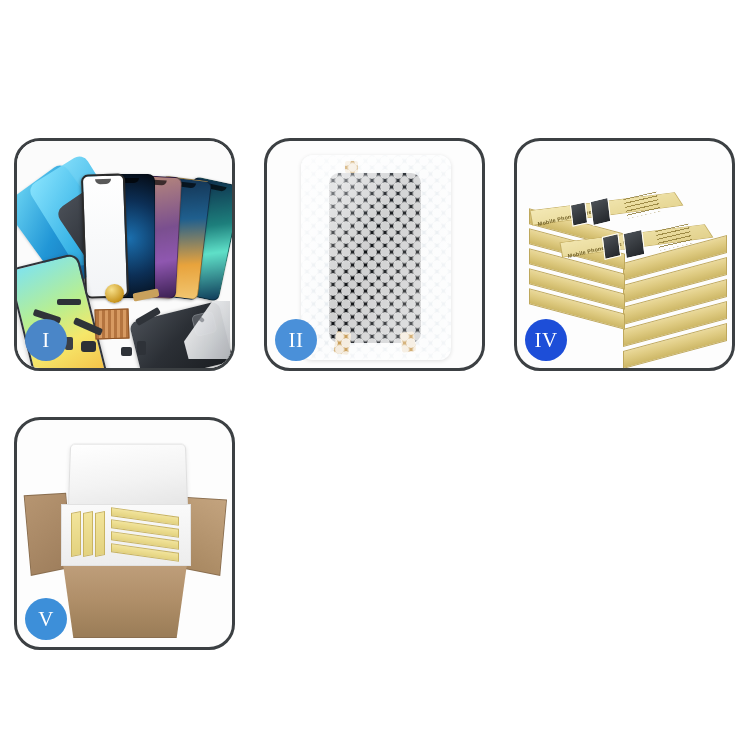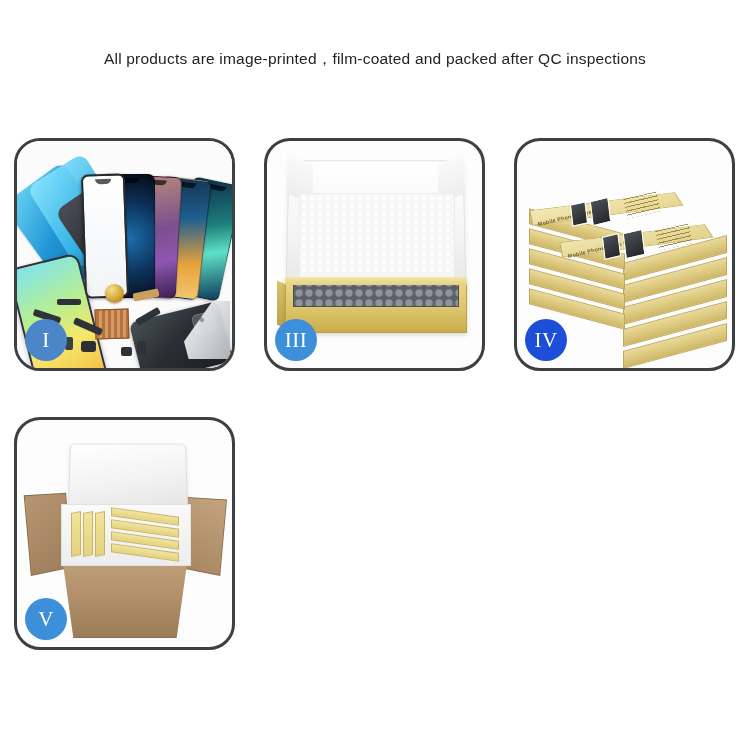--- a/index.html
+++ b/index.html
@@ -394,21 +394,20 @@
   }
   .tape { position:absolute; background:#a98b63; }
   .tape.t1 { left:52px; top:88px; width:20px; height:22px; }
   .tape.t2 { left:52px; top:172px; width:20px; height:20px; }
   .cFoldL { position:absolute; left:24px; top:88px; width:2px; height:114px; background:#9c7f58; }
 </style>
 </head>
 <body>
 
 <div id="header">
-  <div id="subtitle">All products are image-printed，film-coated and packed after QC inspections</div>
 </div>
 
 <div id="grid">
 
   <div class="panel">
     <div class="stage">
       <div class="p1bg"></div>
 
       <div class="prot a"></div>
       <div class="prot b"></div>
@@ -446,36 +445,36 @@
       <div class="flex f2"></div>
       <div class="flex f3"></div>
       <div class="flex f4"></div>
       <div class="tweez"></div>
     </div>
     <div class="badge" style="background:#4a86c8">
       <span>I</span>
     </div>
   </div>
 
-
   <div class="panel">
     <div class="stage">
-      <div class="boxlid"></div>
-      <div class="lidflapL"></div>
-      <div class="lidflapR"></div>
-      <div class="foam"></div>
-      <div class="boxsideL"></div>
-      <div class="boxbody"></div>
-      <div class="boxinner"></div>
-      <div class="boxrim"></div>
-    </div>
-    <div class="badge" style="background:#3d8fd9">
-      <span>III</span>
+      <div class="bubbag">
+        <div class="lcdpart"></div>
+        <div class="flexTop"></div>
+        <div class="flexBotL"></div>
+        <div class="flexBotR"></div>
+        <div class="bubbles"></div>
+        <div class="bagsheen"></div>
+      </div>
+    </div>
+    <div class="badge" style="background:#4a90d9">
+      <span>II</span>
     </div>
   </div>
+
 
   <div class="panel">
     <div class="stage">
       <div class="stack">
         <div class="sbox sb-side sb-s1"></div>
         <div class="sbox sb-side sb-s2"></div>
         <div class="sbox sb-side sb-s3"></div>
         <div class="sbox sb-side sb-s4"></div>
         <div class="sbox sb-side sb-s5"></div>
         <div class="sbox sb-side sb-r1"></div>

